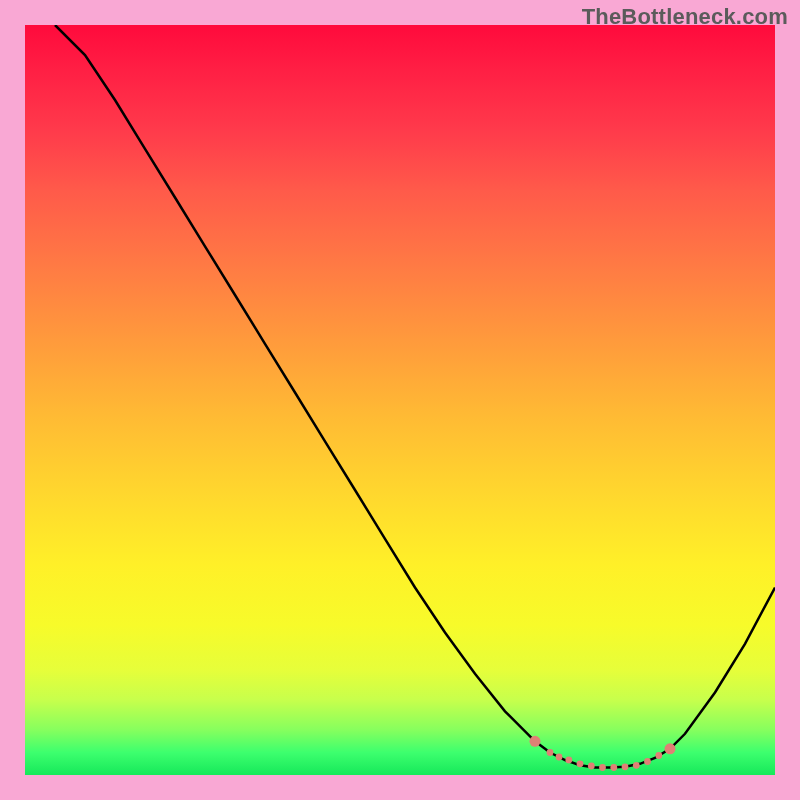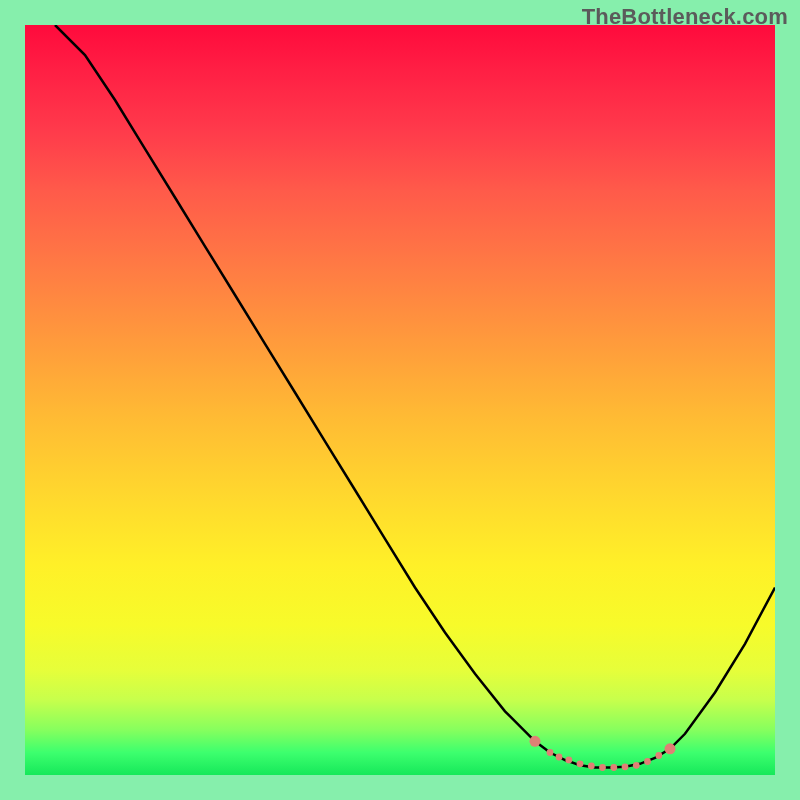--- a/index.html
+++ b/index.html
@@ -1,21 +1,21 @@
 <!DOCTYPE html>
 <html><head>
 <meta charset="utf-8">
 <style>
   * { margin: 0; padding: 0; box-sizing: border-box; }
   html, body { width: 800px; height: 800px; overflow: hidden; background: #000; }
   .frame {
     position: relative;
     width: 800px;
     height: 800px;
-    background: #86efac;
+    background: #f9a8d4;
   }
   .watermark {
     position: absolute;
     top: 4px;
     right: 12px;
     font-family: Arial, Helvetica, sans-serif;
     font-size: 22px;
     font-weight: 600;
     color: #5b5b5b;
     letter-spacing: 0.2px;

